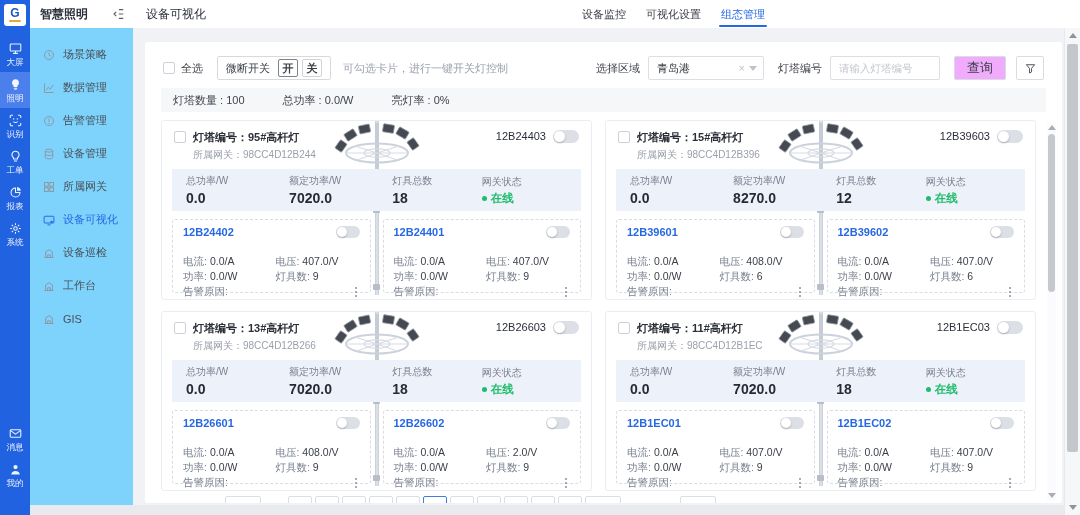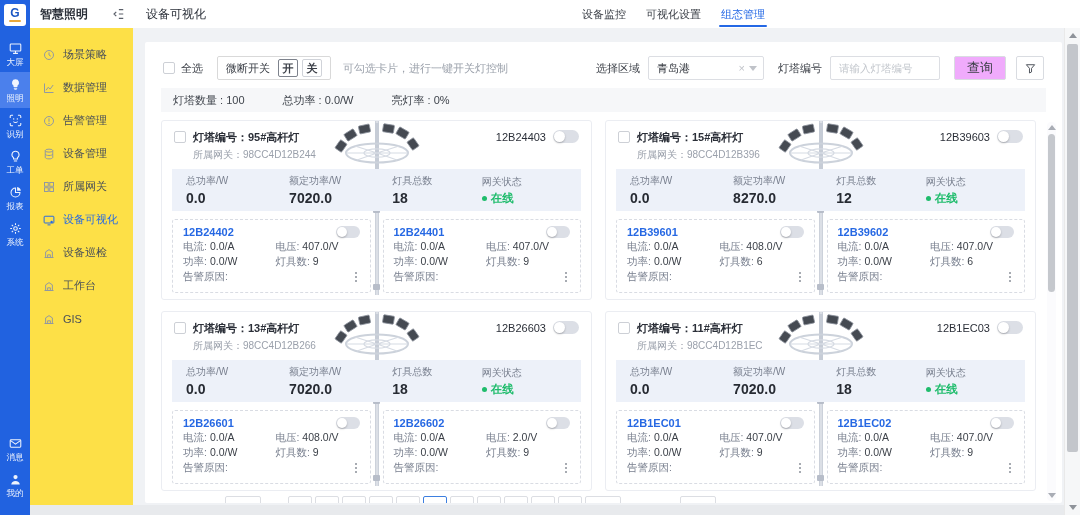--- a/index.html
+++ b/index.html
@@ -9,35 +9,35 @@
   
   .rail { position:absolute; left:0; top:0; width:30px; height:515px; background:#2162e0; z-index:30; display:flex; flex-direction:column; align-items:center; }
   .logo { width:22px; height:22px; margin-top:4px; background:#fff; border-radius:3px; display:flex; flex-direction:column; align-items:center; justify-content:center; }
   .logo .g { font-size:12px; font-weight:800; color:#1a56c4; line-height:11px; }
   .logo .bar { width:12px; height:2px; background:#e8a83c; border-radius:1px; margin-top:1px; }
   .rail-items { margin-top:10px; width:100%; display:flex; flex-direction:column; }
   .rail-item { width:100%; padding:6px 0 5px; display:flex; flex-direction:column; align-items:center; gap:2px; color:rgba(255,255,255,.92); cursor:pointer; }
   .rail-item.active { background:#4b80ec; }
   .rail-item svg { width:13px; height:13px; }
   .rail-label { font-size:9px; line-height:10px; transform:scale(.95); white-space:nowrap; }
-  .rail-bottom { margin-top:auto; margin-bottom:12px; width:100%; display:flex; flex-direction:column; }
+  .rail-bottom { margin-top:auto; margin-bottom:22px; width:100%; display:flex; flex-direction:column; }
 
   
   .topbar { position:absolute; left:30px; top:0; right:0; height:28px; background:#fff; z-index:20; display:flex; align-items:center; }
   .brand-wrap { width:103px; display:flex; align-items:center; justify-content:space-between; padding:0 8px 0 10px; }
   .brand { font-size:12px; font-weight:700; color:#2a2f38; white-space:nowrap; }
   .fold { width:14px; height:14px; color:#5a5f69; cursor:pointer; flex:0 0 auto; }
   .page-title { margin-left:13px; font-size:12px; color:#2a2f38; }
   .tabs { position:absolute; left:550px; top:0; height:28px; display:flex; gap:16px; }
   .tab { position:relative; display:flex; align-items:center; font-size:11px; color:#3c4048; cursor:pointer; padding:0 2px; }
   .tab.active { color:#2468e5; }
   .tab.active::after { content:""; position:absolute; left:0; right:0; bottom:1px; height:2px; background:#2468e5; border-radius:1px; }
 
   
-  .sidebar { position:absolute; left:30px; top:28px; width:103px; bottom:0; background:#fde047; z-index:10; padding-top:10px; }
+  .sidebar { position:absolute; left:30px; top:28px; width:103px; bottom:0; background:#7dd3fc; z-index:10; padding-top:10px; }
   .side-item { height:33px; display:flex; align-items:center; gap:8px; padding-left:13px; font-size:11px; color:#4a5058; cursor:pointer; white-space:nowrap; }
   .side-item svg { width:12px; height:12px; color:#8f96a3; flex:0 0 auto; }
   .side-item.active { color:#2468e5; }
   .side-item.active svg { color:#2468e5; }
 
   
   .content { position:absolute; left:133px; top:28px; right:16px; bottom:0; background:#f0f2f5; z-index:1; }
   .panel { position:absolute; left:12px; top:14px; right:2px; bottom:12px; background:#fff; border-radius:2px; overflow:hidden; }
 
   
@@ -68,36 +68,36 @@
   
   .cards { margin-top:8px; padding:0 26px 0 16px; display:grid; grid-template-columns:1fr 1fr; gap:11px 13px; position:relative; }
   .card { position:relative; height:180px; background:#fff; border:1px solid #ebedf2; border-radius:3px; overflow:hidden; }
   .pole { position:absolute; left:50%; top:0; bottom:4px; width:4px; margin-left:-2px; background:linear-gradient(90deg,#c4cad4,#e3e6ec 50%,#c4cad4); z-index:0; }
   .pole-collar { position:absolute; left:50%; width:7px; height:6px; margin-left:-3.5px; background:#b7bdc9; border-radius:1px; z-index:0; }
   .card-head { position:relative; z-index:2; display:flex; padding:9px 12px 0; }
   .head-txt .t1 { font-size:11px; font-weight:700; color:#2b2f38; white-space:nowrap; }
   .head-txt .t2 { font-size:10px; color:#9aa0ab; margin-top:3px; white-space:nowrap; }
   .card-head .checkbox { margin-right:7px; margin-top:1px; }
   .tower-art { position:absolute; z-index:1; left:50%; top:2px; transform:translateX(-50%); width:96px; height:46px; }
-  .head-right { position:absolute; right:12px; top:9px; display:flex; align-items:center; gap:7px; z-index:2; }
+  .head-right { position:absolute; right:12px; top:9px; display:flex; align-items:flex-start; gap:7px; z-index:2; }
   .dev-id { font-size:11px; color:#2b2f38; }
   .toggle { width:26px; height:13px; border-radius:7px; background:#dcdfe6; position:relative; cursor:pointer; flex:0 0 auto; }
   .toggle::after { content:""; position:absolute; left:1px; top:1px; width:11px; height:11px; border-radius:50%; background:#fff; box-shadow:0 1px 2px rgba(0,0,0,.25); }
   .toggle.sm { width:24px; height:12px; }
   .toggle.sm::after { width:10px; height:10px; }
   .card-stats { position:relative; z-index:1; margin:7px 10px 0; height:42px; background:#edf1f9; display:grid; grid-template-columns:1.15fr 1.15fr 1fr .95fr; align-items:center; padding:0 14px; }
   .stat .lb { font-size:10px; color:#7a8190; }
   .stat .vl { font-size:14px; font-weight:700; color:#272b33; margin-top:2px; }
   .stat .vl.online { font-size:11.5px; color:#1fbc6c; display:flex; align-items:center; gap:4px; }
   .dot { width:5px; height:5px; border-radius:50%; background:#1fbc6c; }
   .branches { position:relative; z-index:1; display:grid; grid-template-columns:1fr 1fr; gap:12px; padding:8px 10px 0; }
   .branch { background:#fff; border:1px dashed #d9dce3; border-radius:3px; padding:6px 10px 5px; height:74px; }
   .b-head { display:flex; align-items:center; justify-content:space-between; }
   .b-id { font-size:11px; font-weight:700; color:#2668e3; }
-  .b-grid { display:grid; grid-template-columns:1.1fr 1fr; margin-top:1px; font-size:10.5px; line-height:15px; }
+  .b-grid { display:grid; grid-template-columns:1.1fr 1fr; margin-top:16px; font-size:10.5px; line-height:15px; }
   .b-grid .lb { color:#7a8190; }
   .b-grid .vl { color:#3a3f47; margin-left:3px; }
   .b-foot { display:flex; align-items:center; justify-content:space-between; font-size:10.5px; color:#7a8190; margin-top:1px; }
   .kebab { display:flex; flex-direction:column; gap:2px; padding:2px 3px; cursor:pointer; }
   .kebab i { width:2px; height:2px; border-radius:50%; background:#8a8f99; display:block; }
 
   
   .pagination { display:flex; margin:5px 0 0 80px; }
   .pg { height:24px; border:1px solid #dcdee3; border-radius:2px; background:#fff; margin-right:3px; cursor:pointer; }
   .pg.wide { width:36px; }

